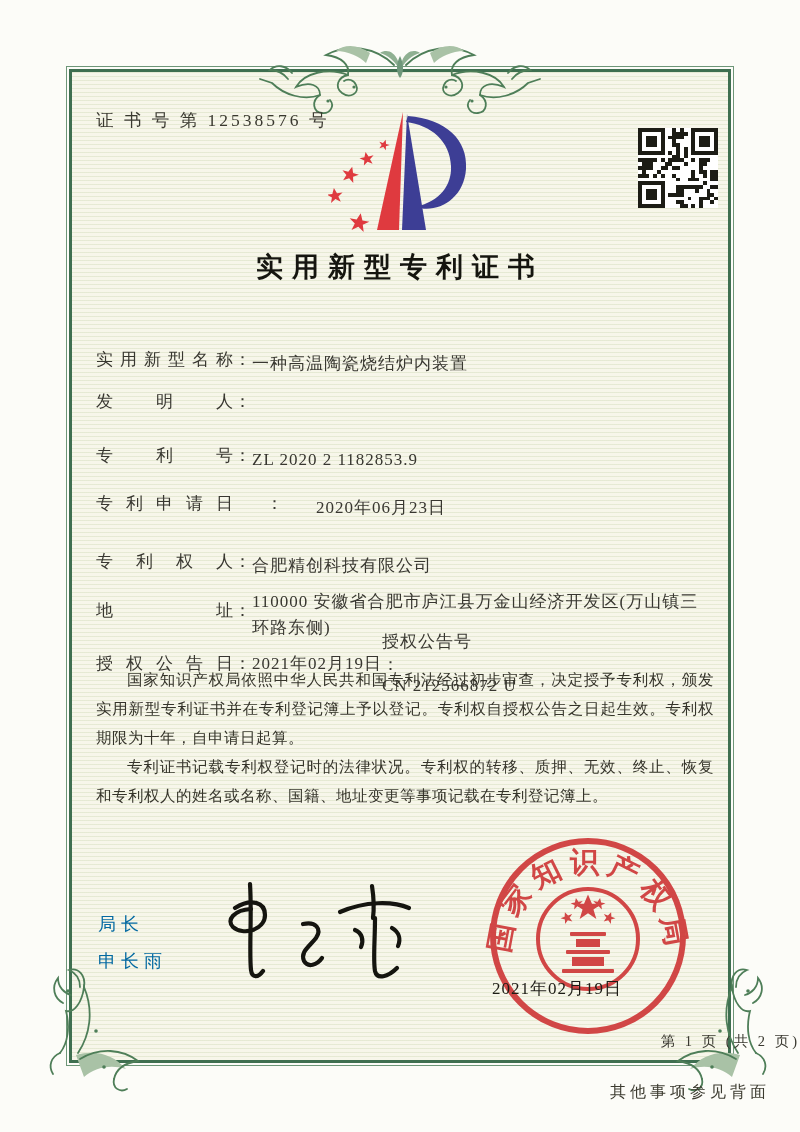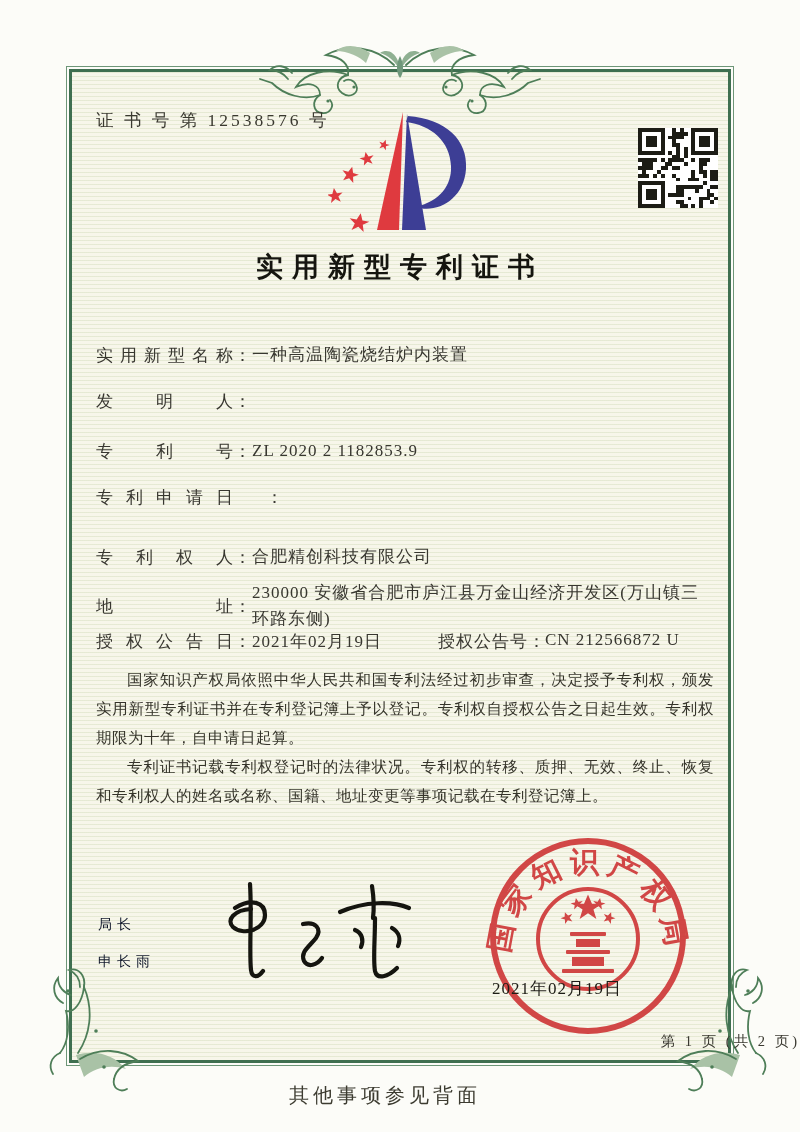--- a/index.html
+++ b/index.html
@@ -33,35 +33,35 @@
     left:0;right:0;top:241px;text-align:center;
     font-size:27px;font-weight:700;letter-spacing:9px;color:#15150f;margin-top:8px;
   }
   .fields{left:96px;right:84px;}
   .row{display:flex;align-items:center;font-size:17px;color:#383730;}
   .lbl{
     display:inline-block;width:138px;flex:0 0 138px;
     text-align:justify;text-align-last:justify;letter-spacing:1px;
   }
   .colon{flex:0 0 18px;}
-  .val{flex:1;letter-spacing:1px;line-height:1.55;}
-  .pair2{margin-left:56px;display:flex;}
+  .val{flex:1;letter-spacing:1px;line-height:1.55;margin-top:9px;}
+  .pair2{display:flex;flex-direction:column;}
   .pair2 .lbl2{letter-spacing:1px;}
   .paras{left:96px;right:86px;top:666px;}
   .paras p{
     margin:0;font-size:15.5px;line-height:1.87;color:#35342a;
     text-indent:2em;text-align:justify;letter-spacing:0.5px;
   }
-  .signer{left:98px;top:906px;font-size:14px;line-height:37px;letter-spacing:5px;color:#0f172a;}
+  .signer{left:98px;top:906px;font-size:18px;line-height:37px;letter-spacing:5px;color:#0369a1;}
   .seal-date{
     left:492px;top:977px;width:170px;font-size:17px;letter-spacing:1px;
     color:#1d1c16;z-index:6;
   }
   .page-info{left:0;right:0;top:1032px;text-align:right;font-size:14.5px;letter-spacing:3px;color:#3a3930;}
-  .back-note{left:0;right:30px;top:1082px;text-align:center;font-size:20px;letter-spacing:4px;color:#3c3b30;}
+  .back-note{left:0;right:30px;top:1082px;text-align:right;font-size:16px;letter-spacing:4px;color:#3c3b30;}
   svg text{font-family:"Liberation Serif","DejaVu Serif",serif;}
 </style>
 </head>
 <body>
 
 <div class="frame">
   <div class="frame-inner"></div>
 </div>
 
 <svg id="ornaments" width="800" height="1132" viewBox="0 0 800 1132">
@@ -254,30 +254,31 @@
     <span class="colon">：</span>
 </div>
 <div class="abs fields row" style="top:438px;">
   <span class="lbl">专利号</span>
     <span class="colon">：</span>
     <span class="val">ZL 2020 2 1182853.9</span>
 </div>
 <div class="abs fields row" style="top:486px;gap:32px;">
   <span class="lbl">专利申请日</span>
     <span class="colon">：</span>
+    <span class="val">2020年06月23日</span>
 </div>
 <div class="abs fields row" style="top:544px;">
   <span class="lbl">专利权人</span>
     <span class="colon">：</span>
     <span class="val">合肥精创科技有限公司</span>
 </div>
 <div class="abs fields row" style="top:580px;">
   <span class="lbl">地址</span>
     <span class="colon">：</span>
-    <span class="val">230000 安徽省合肥市庐江县万金山经济开发区(万山镇三环路东侧)</span>
+    <span class="val">110000 安徽省合肥市庐江县万金山经济开发区(万山镇三环路东侧)</span>
 </div>
 <div class="abs fields row" style="top:630px;">
   <span class="lbl">授权公告日</span>
     <span class="colon">：</span>
     <span style="letter-spacing:1px;">2021年02月19日</span>
   <span class="pair2">
     <span class="lbl2">授权公告号</span>
       <span>：</span>
       <span style="letter-spacing:1px;">CN 212566872 U</span>
   </span>

